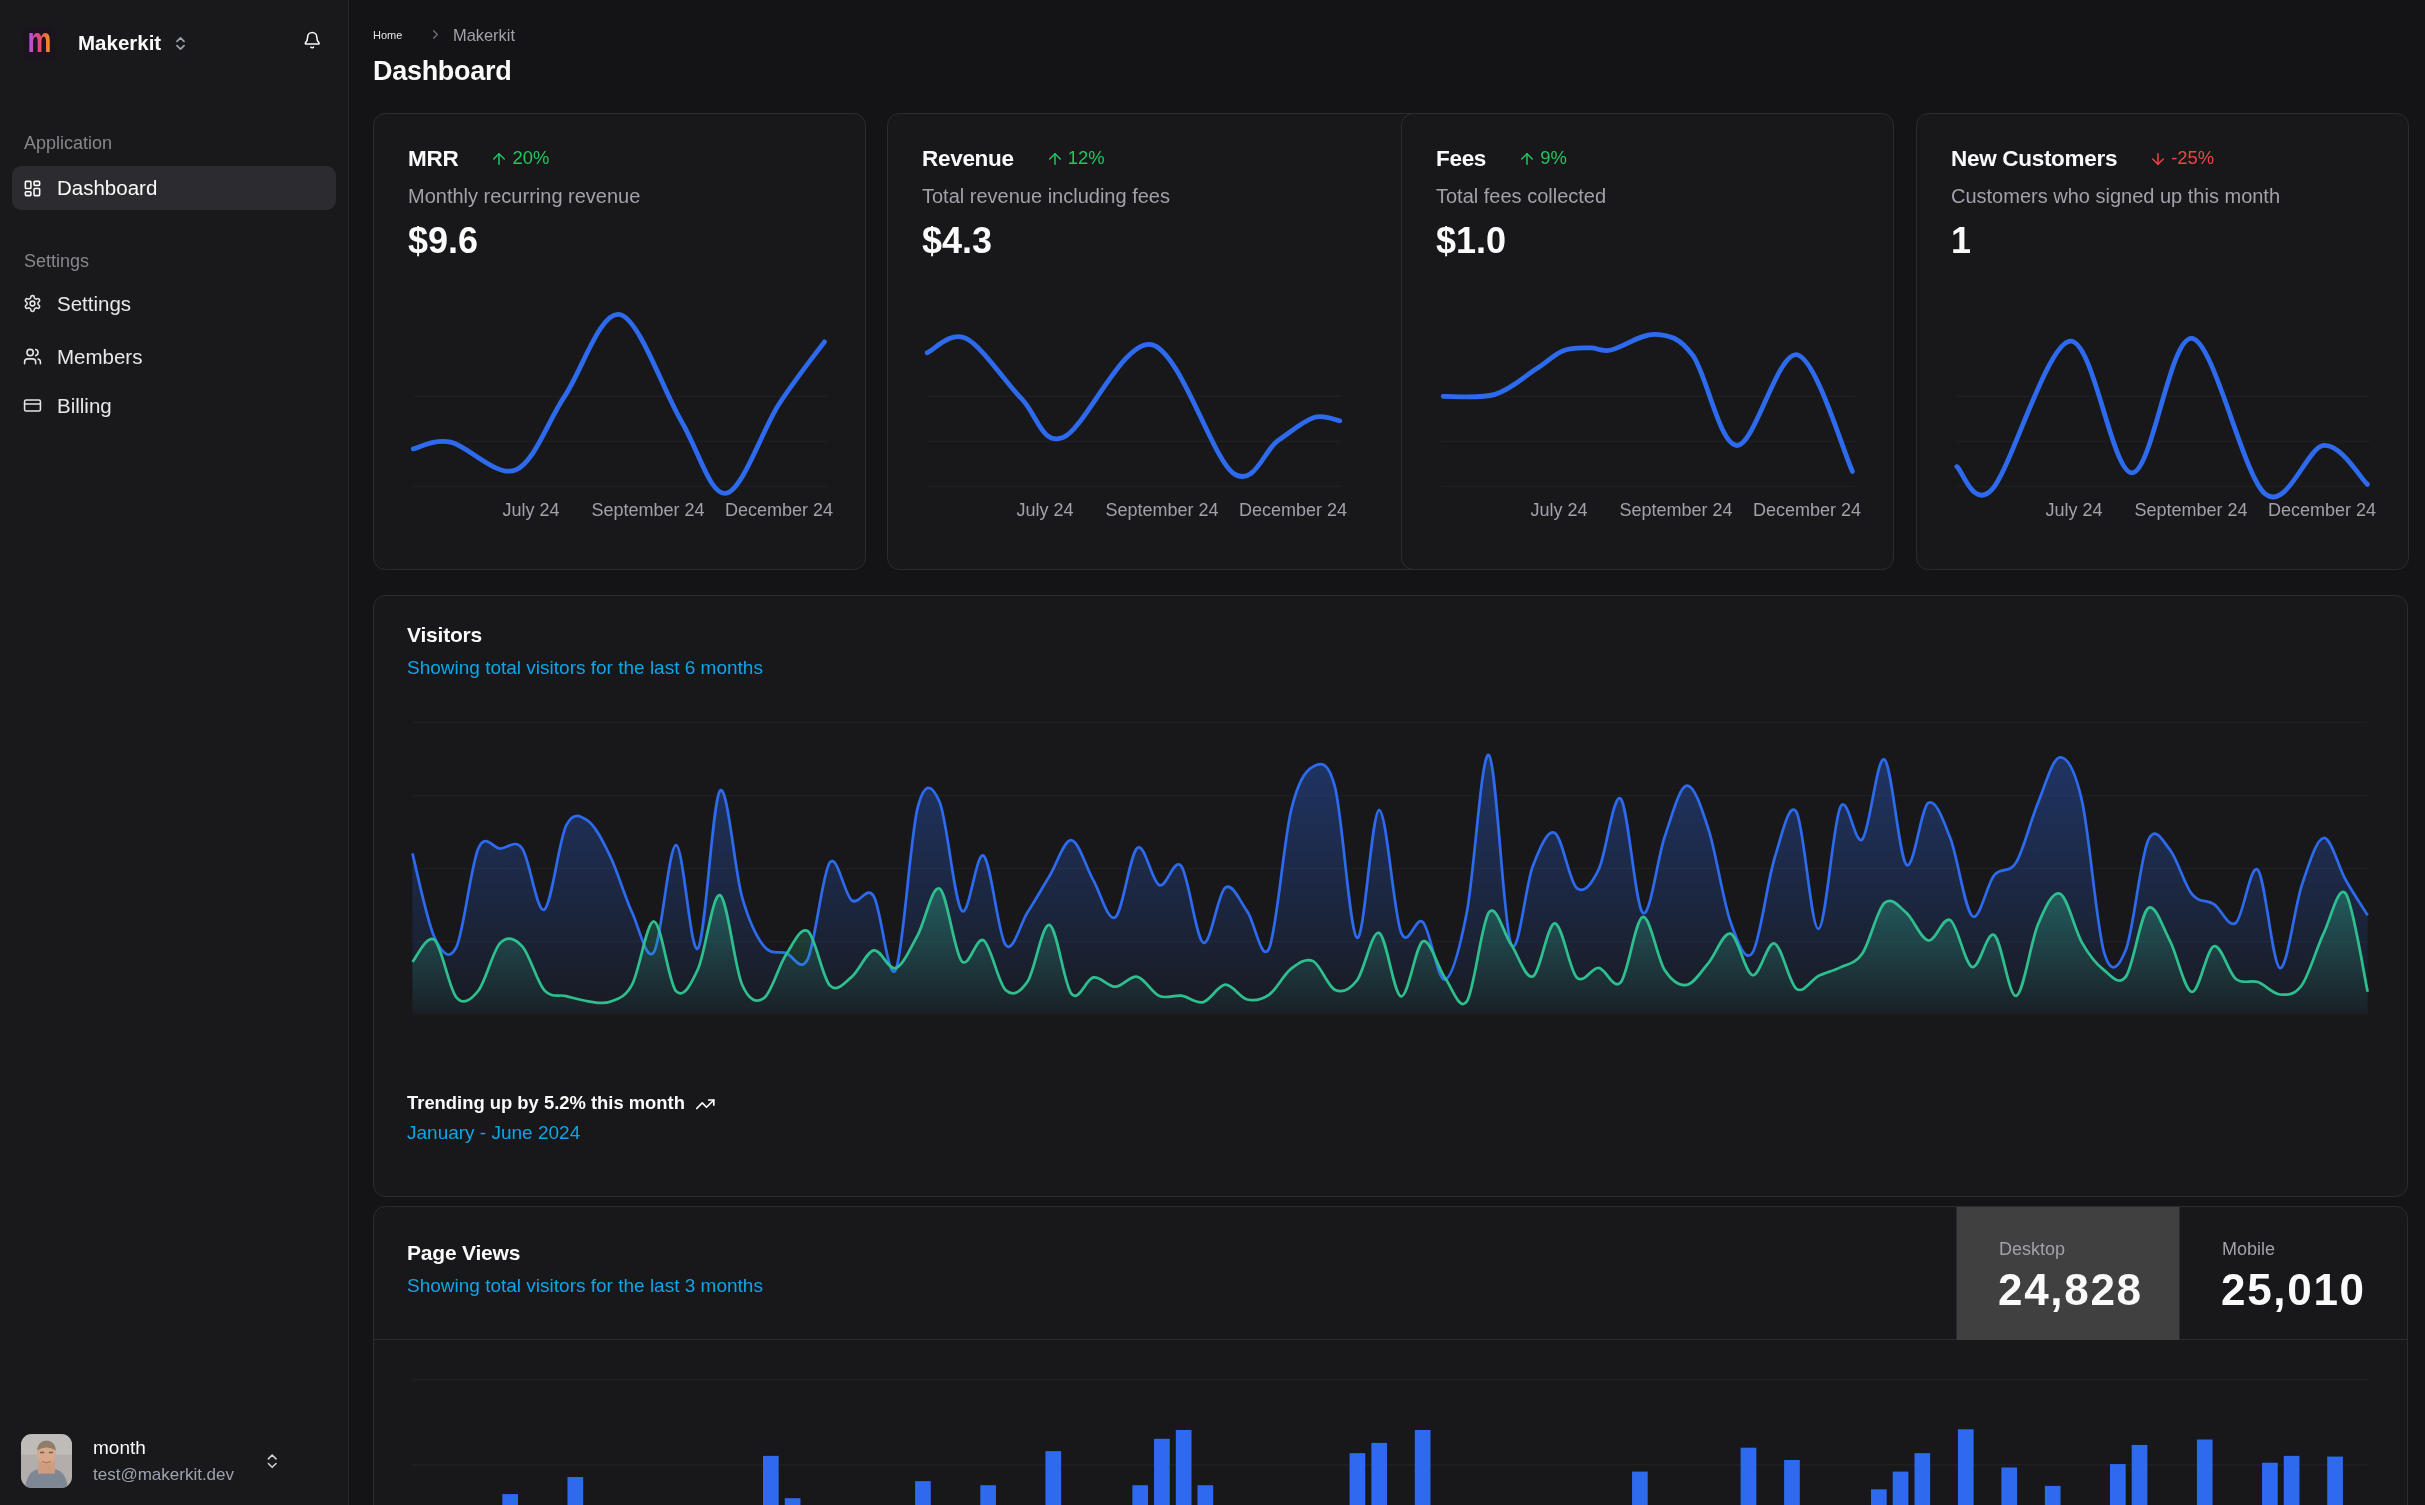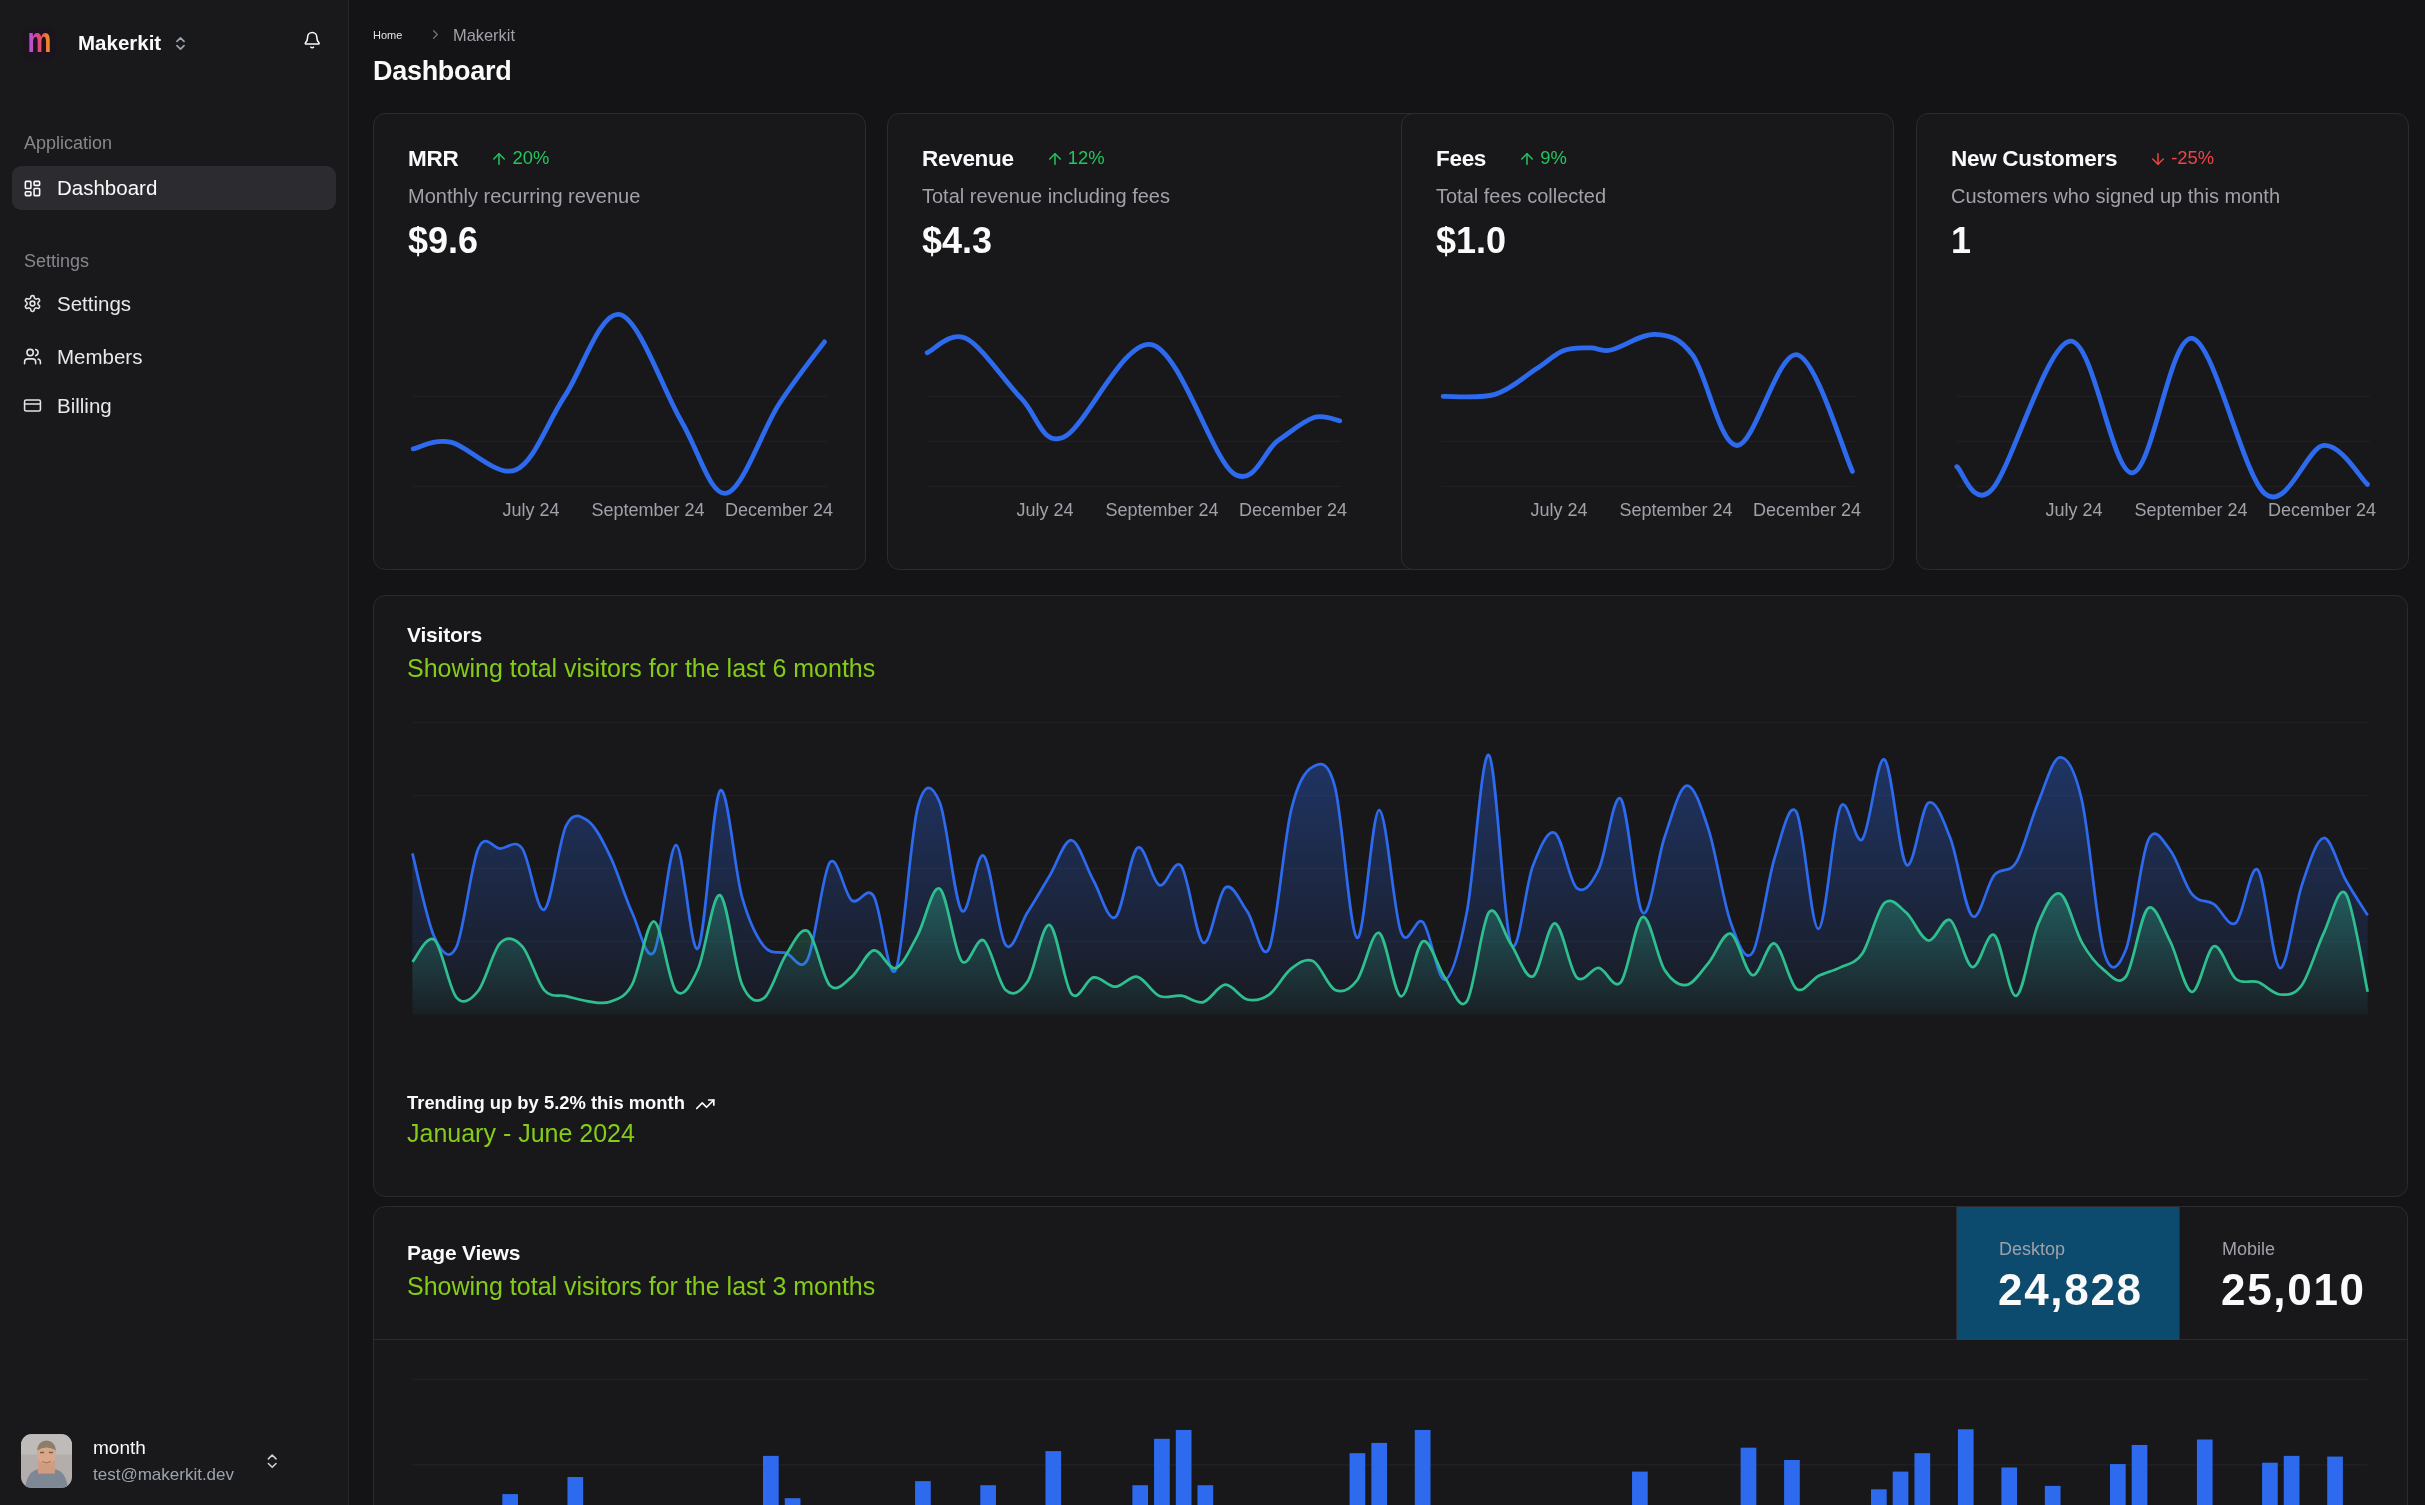--- a/index.html
+++ b/index.html
@@ -9,21 +9,21 @@
 .slabel{position:absolute;left:24px;font-size:18px;line-height:22px;color:#85878c}
 .navtxt{position:absolute;left:57px;font-size:20.5px;line-height:22px;color:#e8e8ea}
 .card{position:absolute;background:#18181b;border:1.4px solid #2c2c30;border-radius:12.3px}
 .strow{position:absolute;left:34px;top:31px;display:flex;align-items:center;gap:32px;white-space:nowrap}
 .sttitle{font-size:22.5px;font-weight:700;letter-spacing:-0.3px;color:#fafafa;line-height:27px}
 .stbadge{display:inline-flex;align-items:center;gap:4.1px;font-size:18.4px;line-height:20.5px}
 .stdesc{position:absolute;left:34px;top:71px;font-size:20px;line-height:23px;color:#a1a1aa;white-space:nowrap}
 .stvalue{position:absolute;left:34px;top:106px;font-size:36px;line-height:42px;font-weight:700;color:#fafafa}
 .axlab{position:absolute;bottom:48px;transform:translateX(-50%);font-size:18px;color:#a1a1aa;white-space:nowrap}
 .ctitle{position:absolute;font-size:21px;font-weight:700;letter-spacing:-0.2px;color:#fafafa;line-height:26px}
-.cdesc{position:absolute;font-size:25px;line-height:24.6px;color:#84cc16;white-space:nowrap}
+.cdesc{position:absolute;font-size:19px;line-height:24.6px;color:#0ea5e9;white-space:nowrap}
 .vfoot1{position:absolute;font-size:18.4px;font-weight:700;line-height:23px;color:#fafafa;display:flex;align-items:flex-end}
 .pvheader{position:absolute;left:0;top:0;width:100%;height:133px;border-bottom:1.4px solid #2c2c30}
 .pvbox{position:absolute;top:0;width:223px;height:133px;border-left:1.4px solid #2c2c30}
 .pvlab{position:absolute;left:42px;top:31px;font-size:18px;line-height:22px;color:#a1a1aa}
 .pvnum{position:absolute;left:41px;top:58px;font-size:44px;line-height:50px;font-weight:700;color:#fafafa;letter-spacing:1.7px}
 </style></head>
 <body>
 
 <div id="sidebar">
   <div class="abs" style="left:22.5px;top:27px"><svg width="33" height="33" viewBox="0 0 48 48">
@@ -221,21 +221,21 @@
   <path d="M604.0 1250.8C609.4 1271.3 625.5 1350.6 636.2 1373.5C646.9 1396.4 657.7 1409.9 668.4 1388.3C679.1 1366.6 689.9 1267.8 700.6 1243.7C711.3 1219.6 722.1 1243.9 732.8 1243.9C743.5 1243.9 754.3 1228.8 765.0 1243.7C775.7 1258.6 786.5 1339.0 797.2 1333.4C807.9 1327.7 818.7 1231.6 829.4 1210.0C840.1 1188.3 850.9 1195.9 861.6 1203.4C872.4 1210.9 883.1 1232.6 893.8 1255.0C904.6 1277.3 915.3 1314.3 926.0 1337.6C936.8 1361.0 947.5 1411.8 958.2 1395.3C969.0 1378.8 979.7 1239.7 990.4 1238.9C1001.2 1238.0 1011.9 1403.4 1022.6 1390.1C1033.4 1376.8 1044.1 1171.7 1054.8 1159.1C1065.6 1146.4 1076.3 1276.2 1087.0 1314.1C1097.8 1352.1 1108.5 1373.2 1119.2 1386.9C1130.0 1400.7 1140.7 1393.6 1151.4 1396.7C1162.2 1399.8 1172.9 1427.6 1183.6 1405.5C1194.4 1383.5 1205.1 1278.6 1215.8 1264.3C1226.6 1250.0 1237.3 1311.5 1248.0 1319.8C1258.8 1328.0 1269.5 1296.7 1280.2 1313.7C1291.0 1330.6 1301.7 1443.2 1312.4 1421.5C1323.2 1399.8 1333.9 1224.5 1344.7 1183.5C1355.4 1142.6 1366.1 1150.7 1376.9 1175.9C1387.6 1201.1 1398.3 1321.7 1409.1 1334.8C1419.8 1347.8 1430.5 1246.0 1441.3 1254.4C1452.0 1262.8 1462.7 1371.3 1473.5 1385.1C1484.2 1399.0 1494.9 1354.1 1505.7 1337.3C1516.4 1320.5 1527.1 1301.7 1537.9 1284.1C1548.6 1266.5 1559.3 1230.4 1570.1 1231.6C1580.8 1232.7 1591.5 1272.0 1602.3 1290.7C1613.0 1309.5 1623.7 1352.3 1634.5 1344.2C1645.2 1336.2 1655.9 1250.5 1666.7 1242.7C1677.4 1234.9 1688.1 1293.0 1698.9 1297.5C1709.6 1302.0 1720.3 1255.5 1731.1 1269.5C1741.8 1283.6 1752.5 1376.5 1763.3 1381.8C1774.0 1387.0 1784.7 1308.7 1795.5 1301.1C1806.2 1293.4 1817.0 1321.1 1827.7 1335.9C1838.4 1350.7 1849.2 1414.4 1859.9 1389.7C1870.6 1364.9 1881.4 1231.7 1892.1 1187.4C1902.8 1143.0 1913.6 1129.2 1924.3 1123.7C1935.0 1118.3 1945.8 1112.6 1956.5 1154.4C1967.2 1196.2 1978.0 1369.2 1988.7 1374.7C1999.4 1380.2 2010.2 1188.7 2020.9 1187.4C2031.6 1186.0 2042.4 1339.1 2053.1 1366.5C2063.8 1393.9 2074.6 1340.1 2085.3 1351.7C2096.0 1363.3 2106.8 1438.5 2117.5 1435.9C2128.2 1433.4 2139.0 1391.2 2149.7 1336.3C2160.4 1281.5 2171.2 1099.0 2181.9 1106.8C2192.6 1114.6 2203.4 1356.2 2214.1 1383.2C2224.8 1410.3 2235.6 1296.3 2246.3 1269.3C2257.0 1242.2 2267.8 1215.5 2278.5 1220.9C2289.3 1226.4 2300.0 1292.9 2310.7 1301.8C2321.5 1310.7 2332.2 1296.1 2342.9 1274.3C2353.7 1252.4 2364.4 1160.0 2375.1 1170.7C2385.9 1181.3 2396.6 1328.7 2407.3 1338.0C2418.1 1347.4 2428.8 1257.9 2439.5 1226.8C2450.3 1195.8 2461.0 1153.3 2471.7 1151.5C2482.5 1149.7 2493.2 1182.8 2503.9 1216.1C2514.7 1249.5 2525.4 1321.5 2536.1 1351.5C2546.9 1381.6 2557.6 1412.1 2568.3 1396.6C2579.1 1381.0 2589.8 1292.8 2600.5 1258.4C2611.3 1224.0 2622.0 1172.9 2632.7 1190.1C2643.5 1207.3 2654.2 1362.7 2664.9 1361.5C2675.7 1360.3 2686.4 1204.8 2697.1 1182.9C2707.9 1161.1 2718.6 1241.9 2729.3 1230.2C2740.1 1218.6 2750.8 1106.9 2761.6 1113.2C2772.3 1119.4 2783.0 1256.9 2793.8 1267.5C2804.5 1278.1 2815.2 1183.5 2826.0 1176.9C2836.7 1170.4 2847.4 1200.9 2858.2 1228.5C2868.9 1256.1 2879.6 1333.6 2890.4 1342.7C2901.1 1351.8 2911.8 1296.0 2922.6 1282.9C2933.3 1269.8 2944.0 1281.9 2954.8 1264.1C2965.5 1246.3 2976.2 1201.9 2987.0 1176.2C2997.7 1150.5 3008.4 1110.2 3019.2 1110.0C3029.9 1109.7 3040.6 1127.0 3051.4 1174.6C3062.1 1222.3 3072.8 1359.8 3083.6 1395.9C3094.3 1432.0 3105.0 1418.6 3115.8 1391.3C3126.5 1364.1 3137.2 1256.7 3148.0 1232.4C3158.7 1208.1 3169.4 1232.5 3180.2 1245.6C3190.9 1258.6 3201.6 1297.3 3212.4 1310.6C3223.1 1323.9 3233.9 1318.3 3244.6 1325.3C3255.3 1332.3 3266.1 1361.0 3276.8 1352.7C3287.5 1344.3 3298.3 1263.9 3309.0 1275.0C3319.7 1286.0 3330.5 1415.0 3341.2 1418.8C3351.9 1422.6 3362.7 1329.5 3373.4 1297.7C3384.1 1266.0 3394.9 1229.6 3405.6 1228.3C3416.3 1227.0 3427.1 1271.0 3437.8 1289.9C3448.5 1308.8 3464.6 1333.0 3470.0 1341.6L3470.0 1487.0L604.0 1487.0Z" fill="url(#bg1)"></path>
   <path d="M604.0 1250.8C609.4 1271.3 625.5 1350.6 636.2 1373.5C646.9 1396.4 657.7 1409.9 668.4 1388.3C679.1 1366.6 689.9 1267.8 700.6 1243.7C711.3 1219.6 722.1 1243.9 732.8 1243.9C743.5 1243.9 754.3 1228.8 765.0 1243.7C775.7 1258.6 786.5 1339.0 797.2 1333.4C807.9 1327.7 818.7 1231.6 829.4 1210.0C840.1 1188.3 850.9 1195.9 861.6 1203.4C872.4 1210.9 883.1 1232.6 893.8 1255.0C904.6 1277.3 915.3 1314.3 926.0 1337.6C936.8 1361.0 947.5 1411.8 958.2 1395.3C969.0 1378.8 979.7 1239.7 990.4 1238.9C1001.2 1238.0 1011.9 1403.4 1022.6 1390.1C1033.4 1376.8 1044.1 1171.7 1054.8 1159.1C1065.6 1146.4 1076.3 1276.2 1087.0 1314.1C1097.8 1352.1 1108.5 1373.2 1119.2 1386.9C1130.0 1400.7 1140.7 1393.6 1151.4 1396.7C1162.2 1399.8 1172.9 1427.6 1183.6 1405.5C1194.4 1383.5 1205.1 1278.6 1215.8 1264.3C1226.6 1250.0 1237.3 1311.5 1248.0 1319.8C1258.8 1328.0 1269.5 1296.7 1280.2 1313.7C1291.0 1330.6 1301.7 1443.2 1312.4 1421.5C1323.2 1399.8 1333.9 1224.5 1344.7 1183.5C1355.4 1142.6 1366.1 1150.7 1376.9 1175.9C1387.6 1201.1 1398.3 1321.7 1409.1 1334.8C1419.8 1347.8 1430.5 1246.0 1441.3 1254.4C1452.0 1262.8 1462.7 1371.3 1473.5 1385.1C1484.2 1399.0 1494.9 1354.1 1505.7 1337.3C1516.4 1320.5 1527.1 1301.7 1537.9 1284.1C1548.6 1266.5 1559.3 1230.4 1570.1 1231.6C1580.8 1232.7 1591.5 1272.0 1602.3 1290.7C1613.0 1309.5 1623.7 1352.3 1634.5 1344.2C1645.2 1336.2 1655.9 1250.5 1666.7 1242.7C1677.4 1234.9 1688.1 1293.0 1698.9 1297.5C1709.6 1302.0 1720.3 1255.5 1731.1 1269.5C1741.8 1283.6 1752.5 1376.5 1763.3 1381.8C1774.0 1387.0 1784.7 1308.7 1795.5 1301.1C1806.2 1293.4 1817.0 1321.1 1827.7 1335.9C1838.4 1350.7 1849.2 1414.4 1859.9 1389.7C1870.6 1364.9 1881.4 1231.7 1892.1 1187.4C1902.8 1143.0 1913.6 1129.2 1924.3 1123.7C1935.0 1118.3 1945.8 1112.6 1956.5 1154.4C1967.2 1196.2 1978.0 1369.2 1988.7 1374.7C1999.4 1380.2 2010.2 1188.7 2020.9 1187.4C2031.6 1186.0 2042.4 1339.1 2053.1 1366.5C2063.8 1393.9 2074.6 1340.1 2085.3 1351.7C2096.0 1363.3 2106.8 1438.5 2117.5 1435.9C2128.2 1433.4 2139.0 1391.2 2149.7 1336.3C2160.4 1281.5 2171.2 1099.0 2181.9 1106.8C2192.6 1114.6 2203.4 1356.2 2214.1 1383.2C2224.8 1410.3 2235.6 1296.3 2246.3 1269.3C2257.0 1242.2 2267.8 1215.5 2278.5 1220.9C2289.3 1226.4 2300.0 1292.9 2310.7 1301.8C2321.5 1310.7 2332.2 1296.1 2342.9 1274.3C2353.7 1252.4 2364.4 1160.0 2375.1 1170.7C2385.9 1181.3 2396.6 1328.7 2407.3 1338.0C2418.1 1347.4 2428.8 1257.9 2439.5 1226.8C2450.3 1195.8 2461.0 1153.3 2471.7 1151.5C2482.5 1149.7 2493.2 1182.8 2503.9 1216.1C2514.7 1249.5 2525.4 1321.5 2536.1 1351.5C2546.9 1381.6 2557.6 1412.1 2568.3 1396.6C2579.1 1381.0 2589.8 1292.8 2600.5 1258.4C2611.3 1224.0 2622.0 1172.9 2632.7 1190.1C2643.5 1207.3 2654.2 1362.7 2664.9 1361.5C2675.7 1360.3 2686.4 1204.8 2697.1 1182.9C2707.9 1161.1 2718.6 1241.9 2729.3 1230.2C2740.1 1218.6 2750.8 1106.9 2761.6 1113.2C2772.3 1119.4 2783.0 1256.9 2793.8 1267.5C2804.5 1278.1 2815.2 1183.5 2826.0 1176.9C2836.7 1170.4 2847.4 1200.9 2858.2 1228.5C2868.9 1256.1 2879.6 1333.6 2890.4 1342.7C2901.1 1351.8 2911.8 1296.0 2922.6 1282.9C2933.3 1269.8 2944.0 1281.9 2954.8 1264.1C2965.5 1246.3 2976.2 1201.9 2987.0 1176.2C2997.7 1150.5 3008.4 1110.2 3019.2 1110.0C3029.9 1109.7 3040.6 1127.0 3051.4 1174.6C3062.1 1222.3 3072.8 1359.8 3083.6 1395.9C3094.3 1432.0 3105.0 1418.6 3115.8 1391.3C3126.5 1364.1 3137.2 1256.7 3148.0 1232.4C3158.7 1208.1 3169.4 1232.5 3180.2 1245.6C3190.9 1258.6 3201.6 1297.3 3212.4 1310.6C3223.1 1323.9 3233.9 1318.3 3244.6 1325.3C3255.3 1332.3 3266.1 1361.0 3276.8 1352.7C3287.5 1344.3 3298.3 1263.9 3309.0 1275.0C3319.7 1286.0 3330.5 1415.0 3341.2 1418.8C3351.9 1422.6 3362.7 1329.5 3373.4 1297.7C3384.1 1266.0 3394.9 1229.6 3405.6 1228.3C3416.3 1227.0 3427.1 1271.0 3437.8 1289.9C3448.5 1308.8 3464.6 1333.0 3470.0 1341.6" fill="none" stroke="#2d6aee" stroke-width="4" stroke-linejoin="round"></path>
   <path d="M604.0 1409.9C609.4 1404.5 625.5 1368.8 636.2 1377.4C646.9 1386.1 657.7 1449.4 668.4 1461.8C679.1 1474.3 689.9 1465.5 700.6 1452.2C711.3 1438.9 722.1 1392.9 732.8 1382.1C743.5 1371.2 754.3 1375.5 765.0 1387.1C775.7 1398.6 786.5 1439.2 797.2 1451.3C807.9 1463.5 818.7 1457.2 829.4 1460.0C840.1 1462.7 850.9 1466.3 861.6 1467.7C872.4 1469.1 883.1 1472.5 893.8 1468.4C904.6 1464.3 915.3 1462.8 926.0 1443.2C936.8 1423.6 947.5 1349.1 958.2 1350.7C969.0 1352.3 979.7 1441.2 990.4 1452.8C1001.2 1464.4 1011.9 1443.9 1022.6 1420.4C1033.4 1397.0 1044.1 1308.4 1054.8 1312.1C1065.6 1315.8 1076.3 1417.6 1087.0 1442.7C1097.8 1467.9 1108.5 1470.2 1119.2 1463.0C1130.0 1455.9 1140.7 1416.2 1151.4 1399.9C1162.2 1383.6 1172.9 1357.6 1183.6 1365.0C1194.4 1372.5 1205.1 1433.3 1215.8 1444.4C1226.6 1455.5 1237.3 1440.4 1248.0 1431.9C1258.8 1423.3 1269.5 1395.2 1280.2 1393.0C1291.0 1390.9 1301.7 1422.8 1312.4 1419.0C1323.2 1415.3 1333.9 1390.0 1344.7 1370.6C1355.4 1351.2 1366.1 1296.3 1376.9 1302.6C1387.6 1309.0 1398.3 1396.1 1409.1 1408.7C1419.8 1421.4 1430.5 1371.4 1441.3 1378.5C1452.0 1385.6 1462.7 1441.1 1473.5 1451.2C1484.2 1461.2 1494.9 1454.6 1505.7 1438.7C1516.4 1422.8 1527.1 1352.7 1537.9 1355.7C1548.6 1358.8 1559.3 1444.1 1570.1 1456.9C1580.8 1469.8 1591.5 1434.5 1602.3 1432.7C1613.0 1430.9 1623.7 1446.4 1634.5 1446.3C1645.2 1446.1 1655.9 1429.5 1666.7 1431.8C1677.4 1434.1 1688.1 1455.3 1698.9 1459.9C1709.6 1464.5 1720.3 1458.0 1731.1 1459.5C1741.8 1461.0 1752.5 1471.5 1763.3 1468.8C1774.0 1466.2 1784.7 1444.1 1795.5 1443.4C1806.2 1442.8 1817.0 1462.6 1827.7 1465.0C1838.4 1467.4 1849.2 1465.3 1859.9 1457.8C1870.6 1450.3 1881.4 1427.9 1892.1 1419.8C1902.8 1411.6 1913.6 1403.6 1924.3 1408.8C1935.0 1414.0 1945.8 1446.3 1956.5 1451.0C1967.2 1455.7 1978.0 1450.8 1988.7 1436.8C1999.4 1422.9 2010.2 1363.5 2020.9 1367.4C2031.6 1371.3 2042.4 1458.3 2053.1 1460.4C2063.8 1462.5 2074.6 1384.3 2085.3 1379.7C2096.0 1375.2 2106.8 1418.4 2117.5 1433.1C2128.2 1447.8 2139.0 1483.6 2149.7 1467.7C2160.4 1451.7 2171.2 1351.3 2181.9 1337.3C2192.6 1323.3 2203.4 1368.1 2214.1 1383.8C2224.8 1399.4 2235.6 1436.2 2246.3 1431.2C2257.0 1426.1 2267.8 1353.2 2278.5 1353.5C2289.3 1353.7 2300.0 1421.8 2310.7 1432.7C2321.5 1443.5 2332.2 1417.6 2342.9 1418.8C2353.7 1420.0 2364.4 1452.3 2375.1 1439.9C2385.9 1427.4 2396.6 1347.1 2407.3 1344.1C2418.1 1341.1 2428.8 1405.2 2439.5 1421.8C2450.3 1438.4 2461.0 1445.5 2471.7 1443.7C2482.5 1442.0 2493.2 1423.7 2503.9 1411.2C2514.7 1398.7 2525.4 1365.5 2536.1 1368.5C2546.9 1371.6 2557.6 1427.0 2568.3 1429.4C2579.1 1431.8 2589.8 1379.6 2600.5 1382.9C2611.3 1386.2 2622.0 1441.4 2632.7 1449.4C2643.5 1457.3 2654.2 1435.7 2664.9 1430.5C2675.7 1425.3 2686.4 1423.5 2697.1 1418.0C2707.9 1412.5 2718.6 1413.4 2729.3 1397.6C2740.1 1381.9 2750.8 1333.6 2761.6 1323.6C2772.3 1313.7 2783.0 1328.8 2793.8 1338.0C2804.5 1347.2 2815.2 1376.8 2826.0 1378.6C2836.7 1380.4 2847.4 1342.4 2858.2 1348.8C2868.9 1355.3 2879.6 1413.7 2890.4 1417.3C2901.1 1421.0 2911.8 1363.5 2922.6 1370.5C2933.3 1377.6 2944.0 1462.4 2954.8 1459.7C2965.5 1457.0 2976.2 1379.3 2987.0 1354.4C2997.7 1329.4 3008.4 1305.5 3019.2 1310.1C3029.9 1314.7 3040.6 1363.4 3051.4 1382.0C3062.1 1400.7 3072.8 1413.8 3083.6 1422.0C3094.3 1430.2 3105.0 1446.3 3115.8 1431.2C3126.5 1416.1 3137.2 1340.1 3148.0 1331.5C3158.7 1322.8 3169.4 1358.8 3180.2 1379.2C3190.9 1399.6 3201.6 1452.7 3212.4 1454.0C3223.1 1455.2 3233.9 1390.1 3244.6 1386.9C3255.3 1383.7 3266.1 1426.1 3276.8 1434.9C3287.5 1443.6 3298.3 1435.7 3309.0 1439.5C3319.7 1443.3 3330.5 1456.9 3341.2 1457.7C3351.9 1458.5 3362.7 1459.1 3373.4 1444.1C3384.1 1429.1 3394.9 1390.1 3405.6 1367.8C3416.3 1345.4 3427.1 1295.5 3437.8 1309.9C3448.5 1324.2 3464.6 1429.7 3470.0 1453.6L3470.0 1487.0L604.0 1487.0Z" fill="url(#gg1)"></path>
   <path d="M604.0 1409.9C609.4 1404.5 625.5 1368.8 636.2 1377.4C646.9 1386.1 657.7 1449.4 668.4 1461.8C679.1 1474.3 689.9 1465.5 700.6 1452.2C711.3 1438.9 722.1 1392.9 732.8 1382.1C743.5 1371.2 754.3 1375.5 765.0 1387.1C775.7 1398.6 786.5 1439.2 797.2 1451.3C807.9 1463.5 818.7 1457.2 829.4 1460.0C840.1 1462.7 850.9 1466.3 861.6 1467.7C872.4 1469.1 883.1 1472.5 893.8 1468.4C904.6 1464.3 915.3 1462.8 926.0 1443.2C936.8 1423.6 947.5 1349.1 958.2 1350.7C969.0 1352.3 979.7 1441.2 990.4 1452.8C1001.2 1464.4 1011.9 1443.9 1022.6 1420.4C1033.4 1397.0 1044.1 1308.4 1054.8 1312.1C1065.6 1315.8 1076.3 1417.6 1087.0 1442.7C1097.8 1467.9 1108.5 1470.2 1119.2 1463.0C1130.0 1455.9 1140.7 1416.2 1151.4 1399.9C1162.2 1383.6 1172.9 1357.6 1183.6 1365.0C1194.4 1372.5 1205.1 1433.3 1215.8 1444.4C1226.6 1455.5 1237.3 1440.4 1248.0 1431.9C1258.8 1423.3 1269.5 1395.2 1280.2 1393.0C1291.0 1390.9 1301.7 1422.8 1312.4 1419.0C1323.2 1415.3 1333.9 1390.0 1344.7 1370.6C1355.4 1351.2 1366.1 1296.3 1376.9 1302.6C1387.6 1309.0 1398.3 1396.1 1409.1 1408.7C1419.8 1421.4 1430.5 1371.4 1441.3 1378.5C1452.0 1385.6 1462.7 1441.1 1473.5 1451.2C1484.2 1461.2 1494.9 1454.6 1505.7 1438.7C1516.4 1422.8 1527.1 1352.7 1537.9 1355.7C1548.6 1358.8 1559.3 1444.1 1570.1 1456.9C1580.8 1469.8 1591.5 1434.5 1602.3 1432.7C1613.0 1430.9 1623.7 1446.4 1634.5 1446.3C1645.2 1446.1 1655.9 1429.5 1666.7 1431.8C1677.4 1434.1 1688.1 1455.3 1698.9 1459.9C1709.6 1464.5 1720.3 1458.0 1731.1 1459.5C1741.8 1461.0 1752.5 1471.5 1763.3 1468.8C1774.0 1466.2 1784.7 1444.1 1795.5 1443.4C1806.2 1442.8 1817.0 1462.6 1827.7 1465.0C1838.4 1467.4 1849.2 1465.3 1859.9 1457.8C1870.6 1450.3 1881.4 1427.9 1892.1 1419.8C1902.8 1411.6 1913.6 1403.6 1924.3 1408.8C1935.0 1414.0 1945.8 1446.3 1956.5 1451.0C1967.2 1455.7 1978.0 1450.8 1988.7 1436.8C1999.4 1422.9 2010.2 1363.5 2020.9 1367.4C2031.6 1371.3 2042.4 1458.3 2053.1 1460.4C2063.8 1462.5 2074.6 1384.3 2085.3 1379.7C2096.0 1375.2 2106.8 1418.4 2117.5 1433.1C2128.2 1447.8 2139.0 1483.6 2149.7 1467.7C2160.4 1451.7 2171.2 1351.3 2181.9 1337.3C2192.6 1323.3 2203.4 1368.1 2214.1 1383.8C2224.8 1399.4 2235.6 1436.2 2246.3 1431.2C2257.0 1426.1 2267.8 1353.2 2278.5 1353.5C2289.3 1353.7 2300.0 1421.8 2310.7 1432.7C2321.5 1443.5 2332.2 1417.6 2342.9 1418.8C2353.7 1420.0 2364.4 1452.3 2375.1 1439.9C2385.9 1427.4 2396.6 1347.1 2407.3 1344.1C2418.1 1341.1 2428.8 1405.2 2439.5 1421.8C2450.3 1438.4 2461.0 1445.5 2471.7 1443.7C2482.5 1442.0 2493.2 1423.7 2503.9 1411.2C2514.7 1398.7 2525.4 1365.5 2536.1 1368.5C2546.9 1371.6 2557.6 1427.0 2568.3 1429.4C2579.1 1431.8 2589.8 1379.6 2600.5 1382.9C2611.3 1386.2 2622.0 1441.4 2632.7 1449.4C2643.5 1457.3 2654.2 1435.7 2664.9 1430.5C2675.7 1425.3 2686.4 1423.5 2697.1 1418.0C2707.9 1412.5 2718.6 1413.4 2729.3 1397.6C2740.1 1381.9 2750.8 1333.6 2761.6 1323.6C2772.3 1313.7 2783.0 1328.8 2793.8 1338.0C2804.5 1347.2 2815.2 1376.8 2826.0 1378.6C2836.7 1380.4 2847.4 1342.4 2858.2 1348.8C2868.9 1355.3 2879.6 1413.7 2890.4 1417.3C2901.1 1421.0 2911.8 1363.5 2922.6 1370.5C2933.3 1377.6 2944.0 1462.4 2954.8 1459.7C2965.5 1457.0 2976.2 1379.3 2987.0 1354.4C2997.7 1329.4 3008.4 1305.5 3019.2 1310.1C3029.9 1314.7 3040.6 1363.4 3051.4 1382.0C3062.1 1400.7 3072.8 1413.8 3083.6 1422.0C3094.3 1430.2 3105.0 1446.3 3115.8 1431.2C3126.5 1416.1 3137.2 1340.1 3148.0 1331.5C3158.7 1322.8 3169.4 1358.8 3180.2 1379.2C3190.9 1399.6 3201.6 1452.7 3212.4 1454.0C3223.1 1455.2 3233.9 1390.1 3244.6 1386.9C3255.3 1383.7 3266.1 1426.1 3276.8 1434.9C3287.5 1443.6 3298.3 1435.7 3309.0 1439.5C3319.7 1443.3 3330.5 1456.9 3341.2 1457.7C3351.9 1458.5 3362.7 1459.1 3373.4 1444.1C3384.1 1429.1 3394.9 1390.1 3405.6 1367.8C3416.3 1345.4 3427.1 1295.5 3437.8 1309.9C3448.5 1324.2 3464.6 1429.7 3470.0 1453.6" fill="none" stroke="#2fbf8f" stroke-width="4" stroke-linejoin="round"></path>
 </svg>
 
 <div class="card" style="left:373px;top:1206px;width:2035px;height:409px">
   <div class="pvheader"></div>
   <div class="ctitle" style="left:33px;top:33px">Page Views</div>
   <div class="cdesc" style="left:33px;top:67px">Showing total visitors for the last 3 months</div>
-  <div class="pvbox" style="left:1582px;background:#0c4a6e">
+  <div class="pvbox" style="left:1582px;background:#404040">
     <div class="pvlab">Desktop</div>
     <div class="pvnum">24,828</div>
   </div>
   <div class="pvbox" style="left:1805px;width:229px">
     <div class="pvlab">Mobile</div>
     <div class="pvnum">25,010</div>
   </div>
 </div>
 <svg width="2426" height="1505" style="position:absolute;left:0;top:0;pointer-events:none" viewBox="0 0 3555 2206">
     <line x1="604.0" x2="3470.0" y1="2022" y2="2022" stroke="#202023" stroke-width="2"></line>

